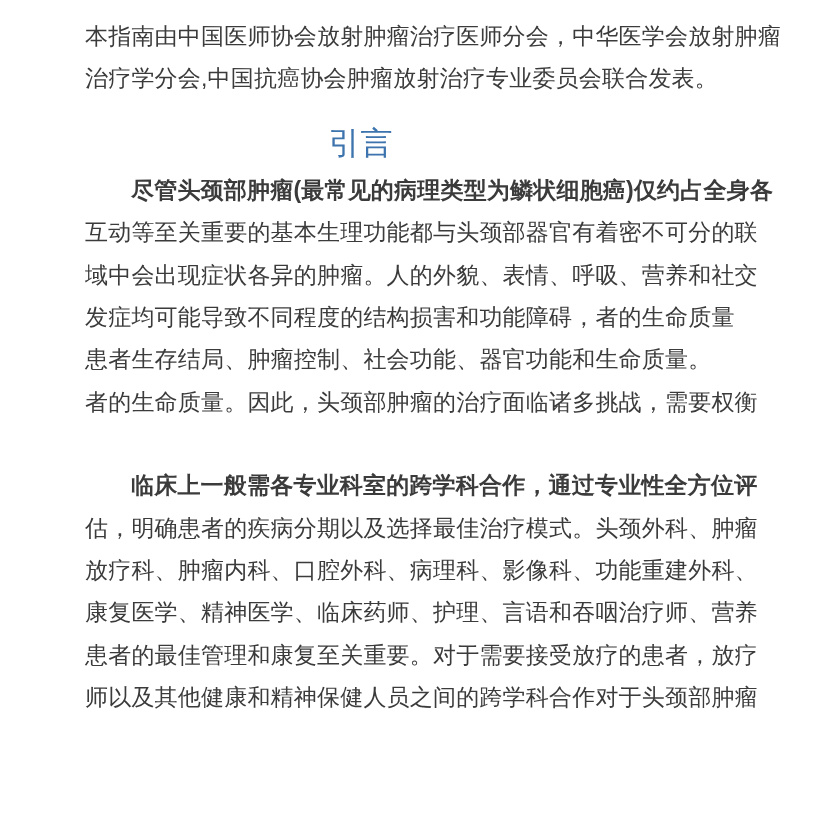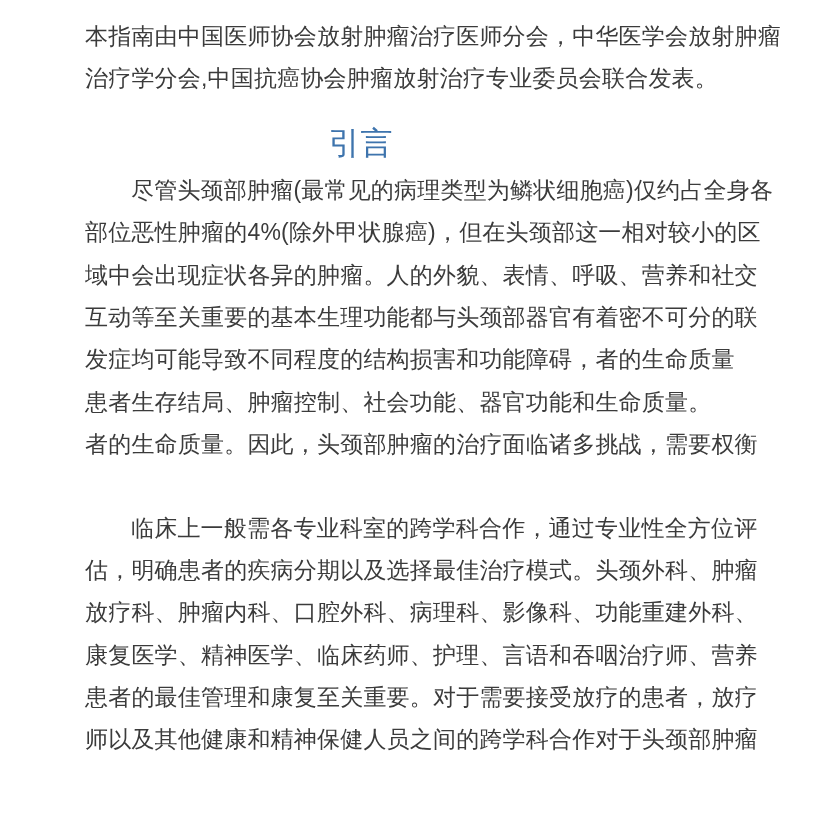--- a/index.html
+++ b/index.html
@@ -27,20 +27,21 @@
   .line {
     font-size: 23px;
     line-height: 42.4px;
     height: 42.4px;
     letter-spacing: 0.2px;
     white-space: nowrap;
     color: inherit;
   }
   .indented .line:first-child {
     text-indent: 2em;
+    font-weight: bold;
   }
   .heading {
     margin: 22px 0 5px 0;
     font-size: 32px;
     line-height: 42px;
     font-weight: normal;
     text-align: center;
     color: #3e74ad;
   }
   .para-gap {
@@ -54,23 +55,22 @@
 
   <div class="para">
       <div class="line">本指南由中国医师协会放射肿瘤治疗医师分会，中华医学会放射肿瘤</div>
       <div class="line">治疗学分会,中国抗癌协会肿瘤放射治疗专业委员会联合发表。</div>
     </div>
 
   <h2 class="heading" style="color: rgb(62, 116, 173);">引言</h2>
 
   <div class="para indented">
       <div class="line">尽管头颈部肿瘤(最常见的病理类型为鳞状细胞癌)仅约占全身各</div>
-      <div class="line">部位恶性肿瘤的4%(除外甲状腺癌)，但在头颈部这一相对较小的区</div>
+      <div class="line">互动等至关重要的基本生理功能都与头颈部器官有着密不可分的联</div>
       <div class="line">域中会出现症状各异的肿瘤。人的外貌、表情、呼吸、营养和社交</div>
-      <div class="line">互动等至关重要的基本生理功能都与头颈部器官有着密不可分的联</div>
       <div class="line">发症均可能导致不同程度的结构损害和功能障碍，者的生命质量</div>
       <div class="line">患者生存结局、肿瘤控制、社会功能、器官功能和生命质量。</div>
       <div class="line">者的生命质量。因此，头颈部肿瘤的治疗面临诸多挑战，需要权衡</div>
     </div>
 
   <div class="para indented para-gap">
       <div class="line">临床上一般需各专业科室的跨学科合作，通过专业性全方位评</div>
       <div class="line">估，明确患者的疾病分期以及选择最佳治疗模式。头颈外科、肿瘤</div>
       <div class="line">放疗科、肿瘤内科、口腔外科、病理科、影像科、功能重建外科、</div>
       <div class="line">康复医学、精神医学、临床药师、护理、言语和吞咽治疗师、营养</div>

